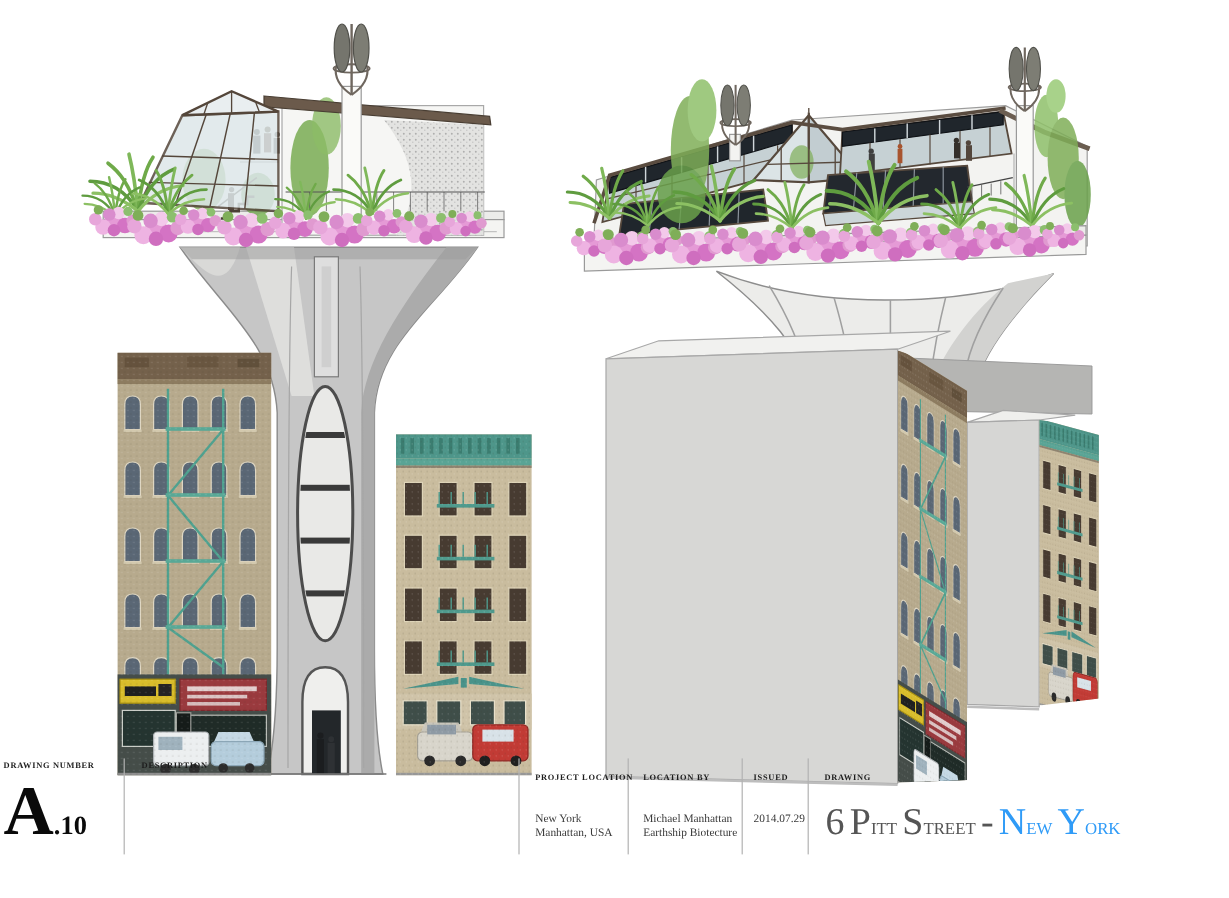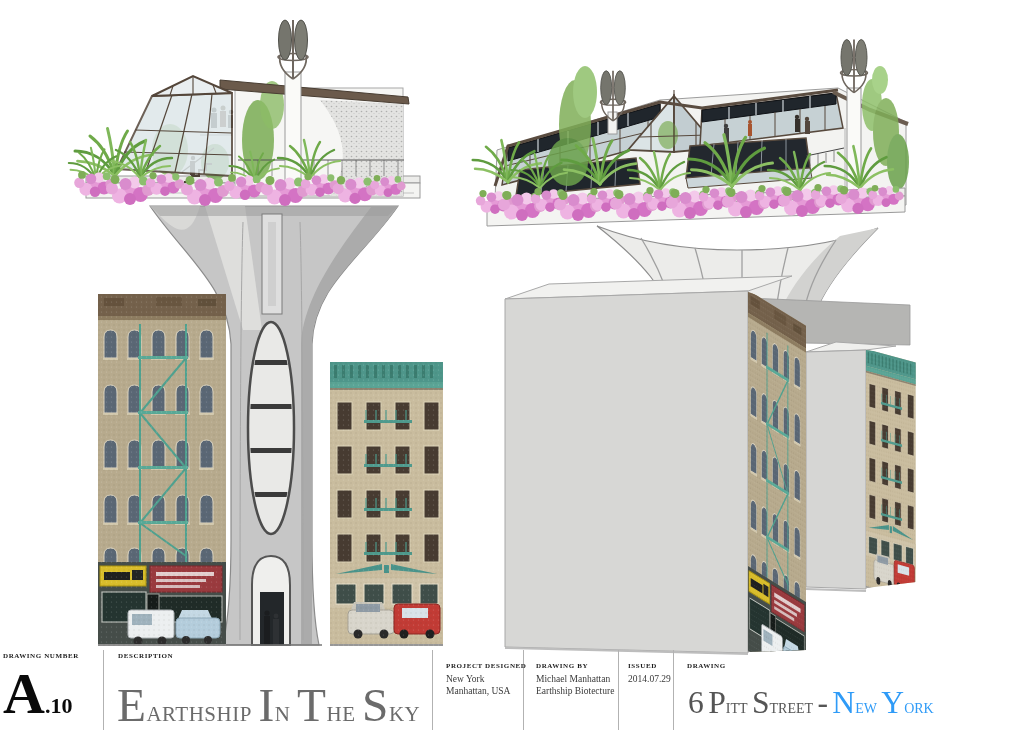--- a/index.html
+++ b/index.html
@@ -2,27 +2,27 @@
 <html><head>
 <meta charset="utf-8">
 <style>
   html,body{margin:0;padding:0;}
   body{
     width:1024px;height:748px;position:relative;background:#ffffff;
     font-family:"Liberation Serif", serif;overflow:hidden;
   }
   .art{position:absolute;left:0;top:0;}
   
-  .titleblock{position:absolute;left:0;top:648px;width:980px;height:100px;}
+  .titleblock{position:absolute;left:0;top:630px;width:980px;height:100px;}
   .tb-divider{position:absolute;top:2px;height:80px;width:1px;background:#b2b2b2;}
   .tb-label{
     position:absolute;font-weight:bold;font-size:7px;letter-spacing:.6px;
     color:#1c1c1c;white-space:nowrap;font-family:"Liberation Serif",serif;
   }
-  .tb-lines{position:absolute;font-size:9.5px;line-height:12px;color:#3a3a3a;white-space:nowrap;}
+  .tb-lines{position:absolute;font-size:9.5px;line-height:12px;color:#3a3a3a;white-space:nowrap;margin-top:22px;}
   .dn-wrap{position:absolute;left:3px;top:20px;color:#0a0a0a;font-weight:bold;white-space:nowrap;}
   .dn-letter{font-size:58px;line-height:52px;}
   .dn-suffix{font-size:22px;}
   .bigtitle{position:absolute;white-space:nowrap;font-variant:small-caps;}
   .desc-title{left:117px;top:30px;font-size:30px;color:#6b6b6b;letter-spacing:.5px;}
   .addr-title{left:688px;top:37px;font-size:20px;color:#555555;}
   .addr-highlight{color:#2f9bf7;}
   .word{display:inline-block;margin-right:.22em;}
   .word::first-letter{font-size:1.58em;}
 </style>
@@ -538,29 +538,28 @@
   <div class="tb-divider" style="left:523px"></div>
   <div class="tb-divider" style="left:618px"></div>
   <div class="tb-divider" style="left:673px"></div>
 
   <span class="tb-label" style="left:3px;top:4px">DRAWING NUMBER</span>
   <div class="dn-wrap">
     <span class="dn-letter">A</span><span class="dn-suffix">.10</span>
   </div>
 
   <span class="tb-label" style="left:118px;top:4px">DESCRIPTION</span>
-  <div class="bigtitle desc-title"><span class="word">Earthship</span><span class="word">In</span><span class="word">The</span><span class="word">Sky</span></div>
-
-  <span class="tb-label" style="left:446px;top:14px">PROJECT DESIGNED</span>
+
+  <span class="tb-label" style="left:446px;top:14px">PROJECT LOCATION</span>
   <div class="tb-lines" style="left:446px;top:25px">
     <div>New York</div>
     <div>Manhattan, USA</div>
   </div>
 
-  <span class="tb-label" style="left:536px;top:14px">DRAWING BY</span>
+  <span class="tb-label" style="left:536px;top:14px">LOCATION BY</span>
   <div class="tb-lines" style="left:536px;top:25px">
     <div>Michael Manhattan</div>
     <div>Earthship Biotecture</div>
   </div>
 
   <span class="tb-label" style="left:628px;top:14px">ISSUED</span>
   <div class="tb-lines" style="left:628px;top:25px">
     <div>2014.07.29</div>
   </div>
 

